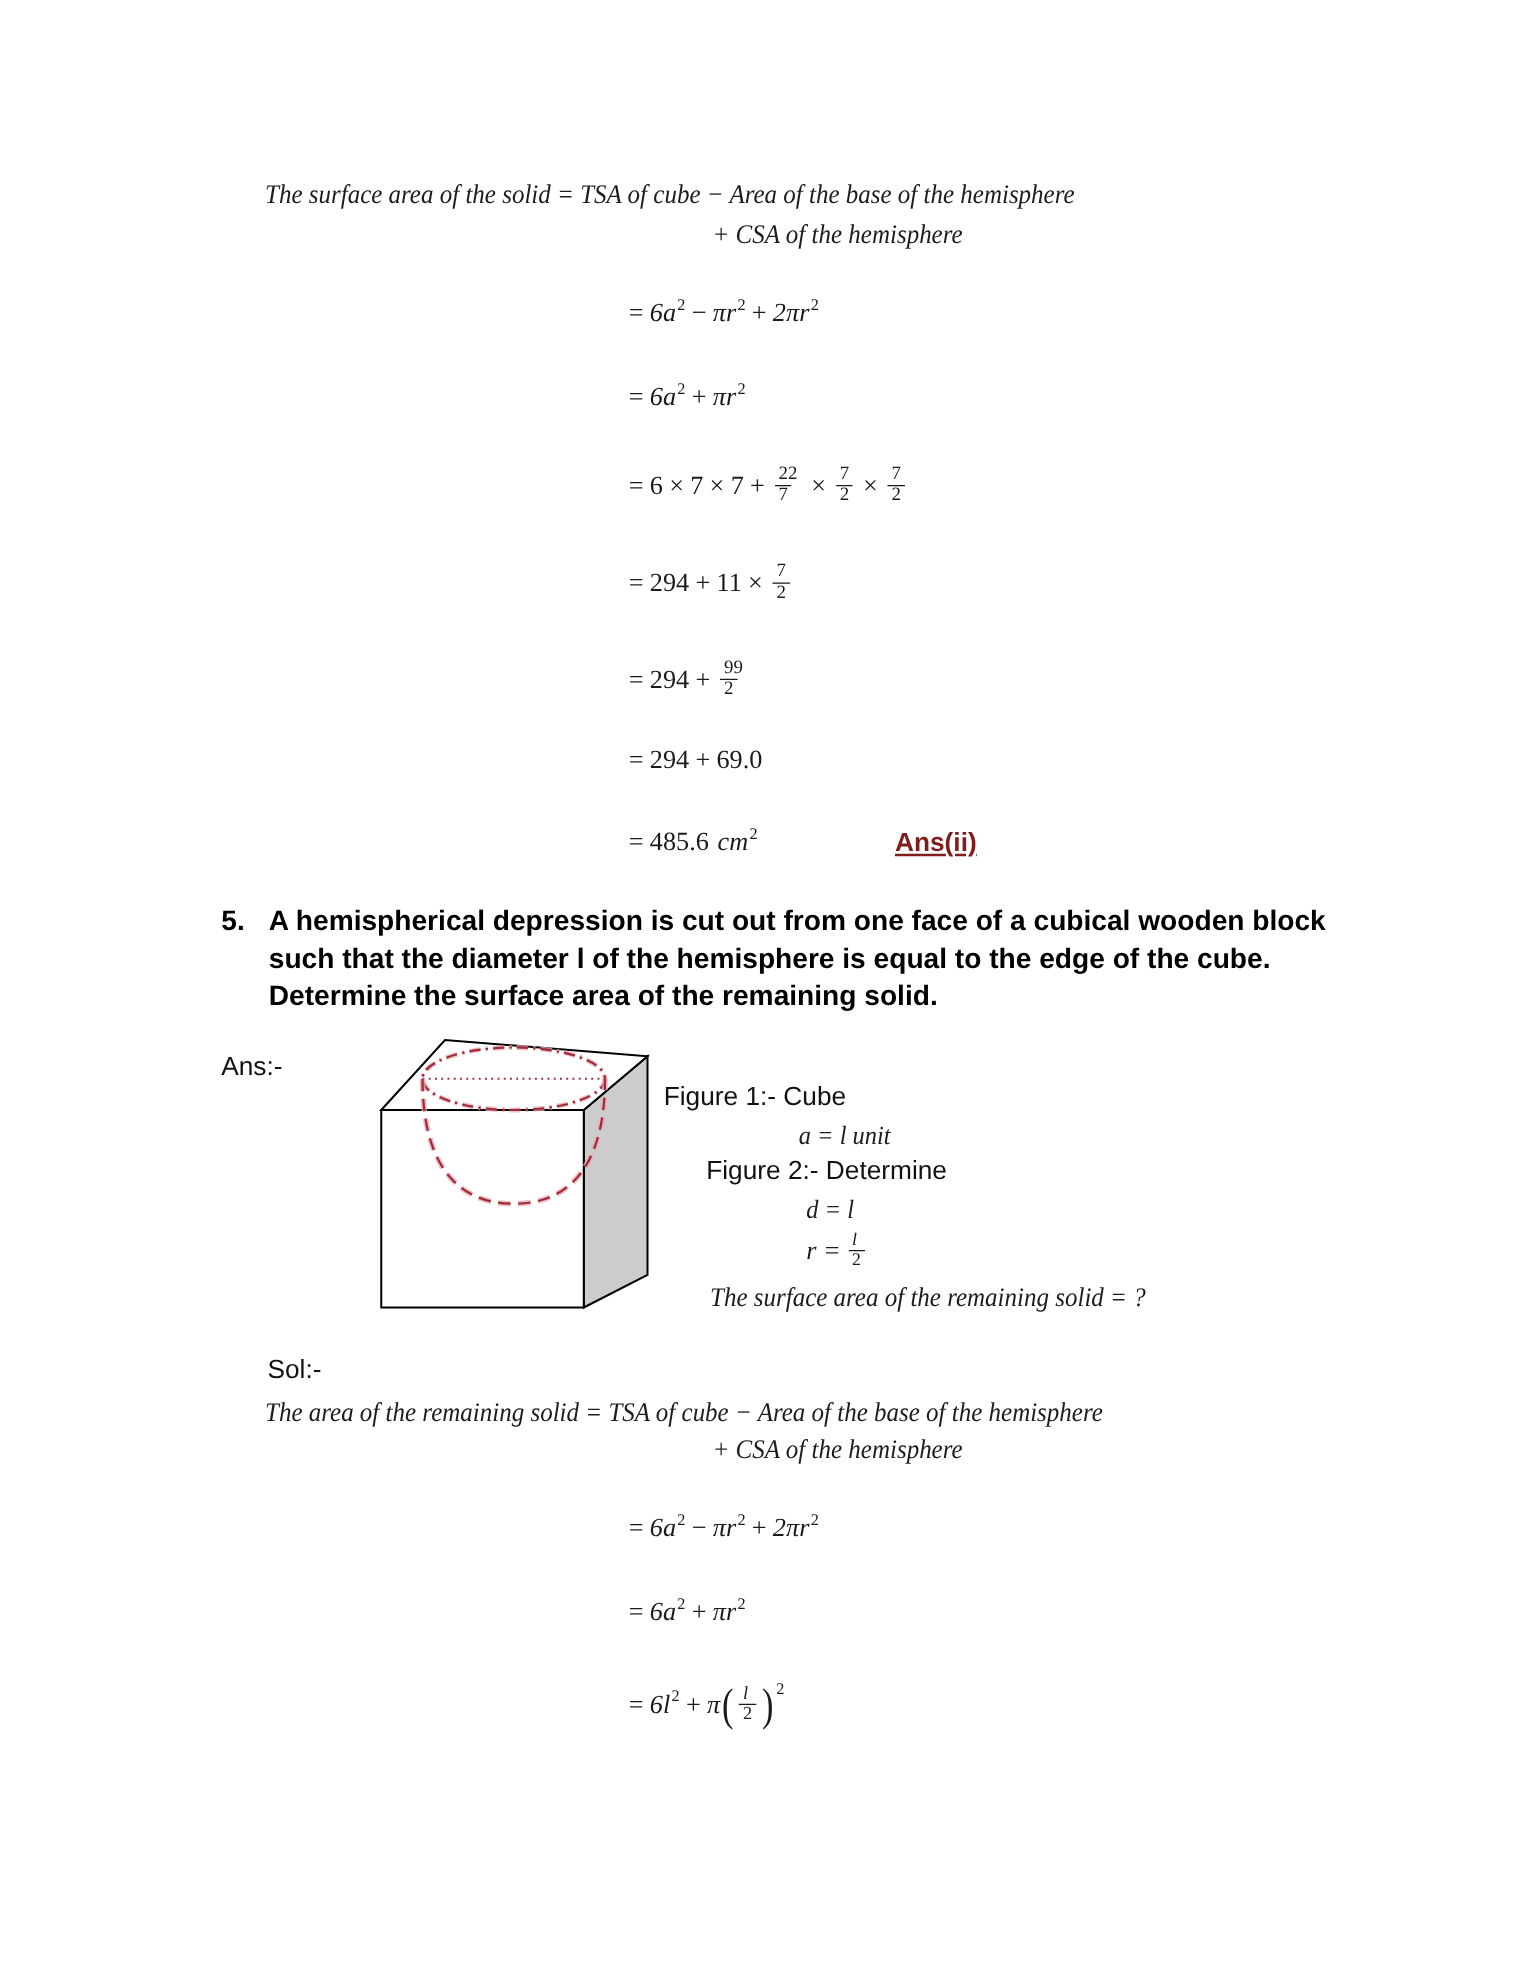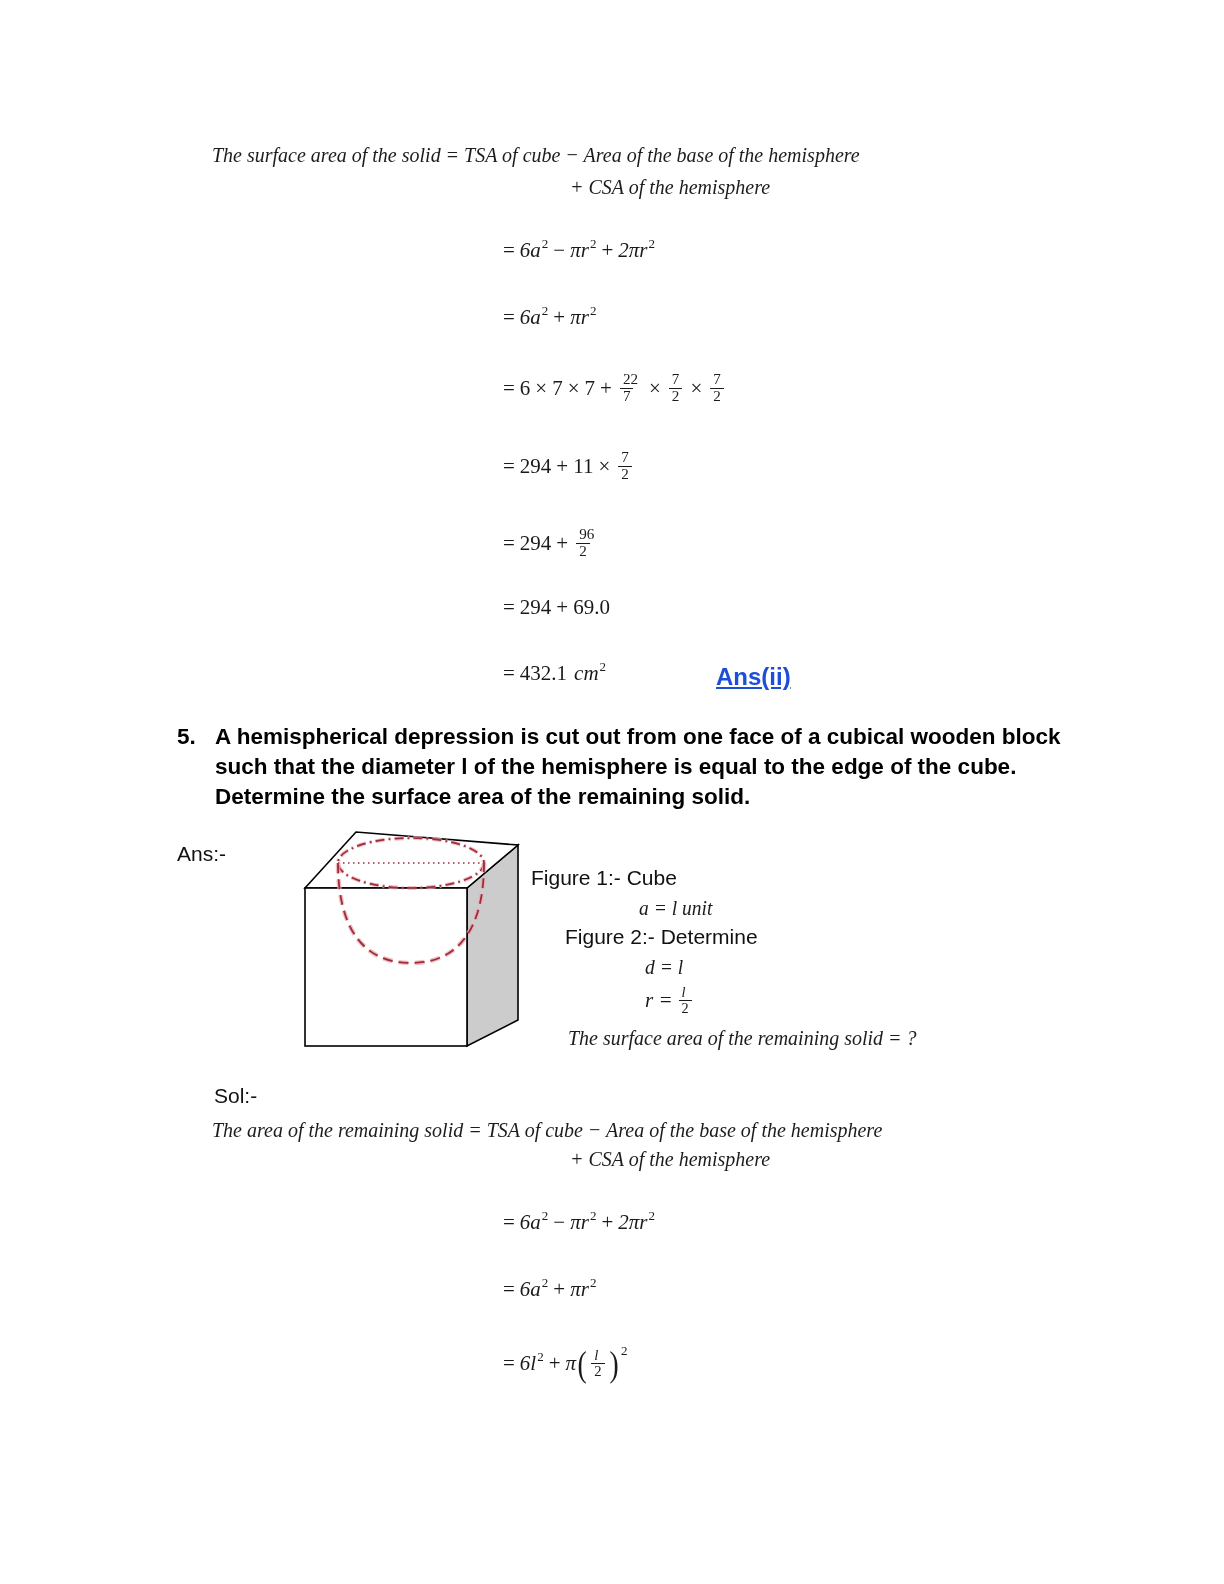--- a/index.html
+++ b/index.html
@@ -104,23 +104,23 @@
     font-weight: bold;
     font-size: 22.5px;
     color: #000;
     line-height: 30px;
     white-space: nowrap;
   }
   .ansii {
     position: absolute;
     font-family: "Liberation Sans", sans-serif;
     font-weight: bold;
-    font-size: 24px;
+    font-size: 21px;
     text-decoration: underline;
-    color: #1d4ed8;
+    color: #7f1d1d;
   }
 
   
   .figure {
     position: absolute;
     left: 285px;
     top: 818px;
     width: 250px;
     height: 245px;
   }
@@ -196,35 +196,35 @@
       <span class="num">7</span>
       <span class="den">2</span>
     </span>
   </div>
 
   <div class="mrow math up" style="left:498px; top:527px;">
     <span class="op">=</span>
     <span>294</span>
     <span class="op">+</span>
     <span class="frac">
-      <span class="num">96</span>
+      <span class="num">99</span>
       <span class="den">2</span>
     </span>
   </div>
 
   <div class="mrow math up" style="left:498px; top:597px;">
     <span class="op">=</span>
     <span>294</span>
     <span class="op">+</span>
     <span>69.0</span>
   </div>
 
   <div class="mrow math up" style="left:498px; top:663px;">
     <span class="op">=</span>
-    <span>432.1</span>
+    <span>485.6</span>
     <span style="font-style:italic; padding-left:7px;">cm</span>
     <span class="sup">2</span>
   </div>
 
   <div class="ansii" style="left:716px; top:663px;">Ans(ii)</div>
 
   <div class="qtext" style="left:177px; top:722px;">5.</div>
 
   <div class="qtext" style="left:215px; top:722px;">A hemispherical depression is cut out from one face of a cubical wooden block</div>
 

